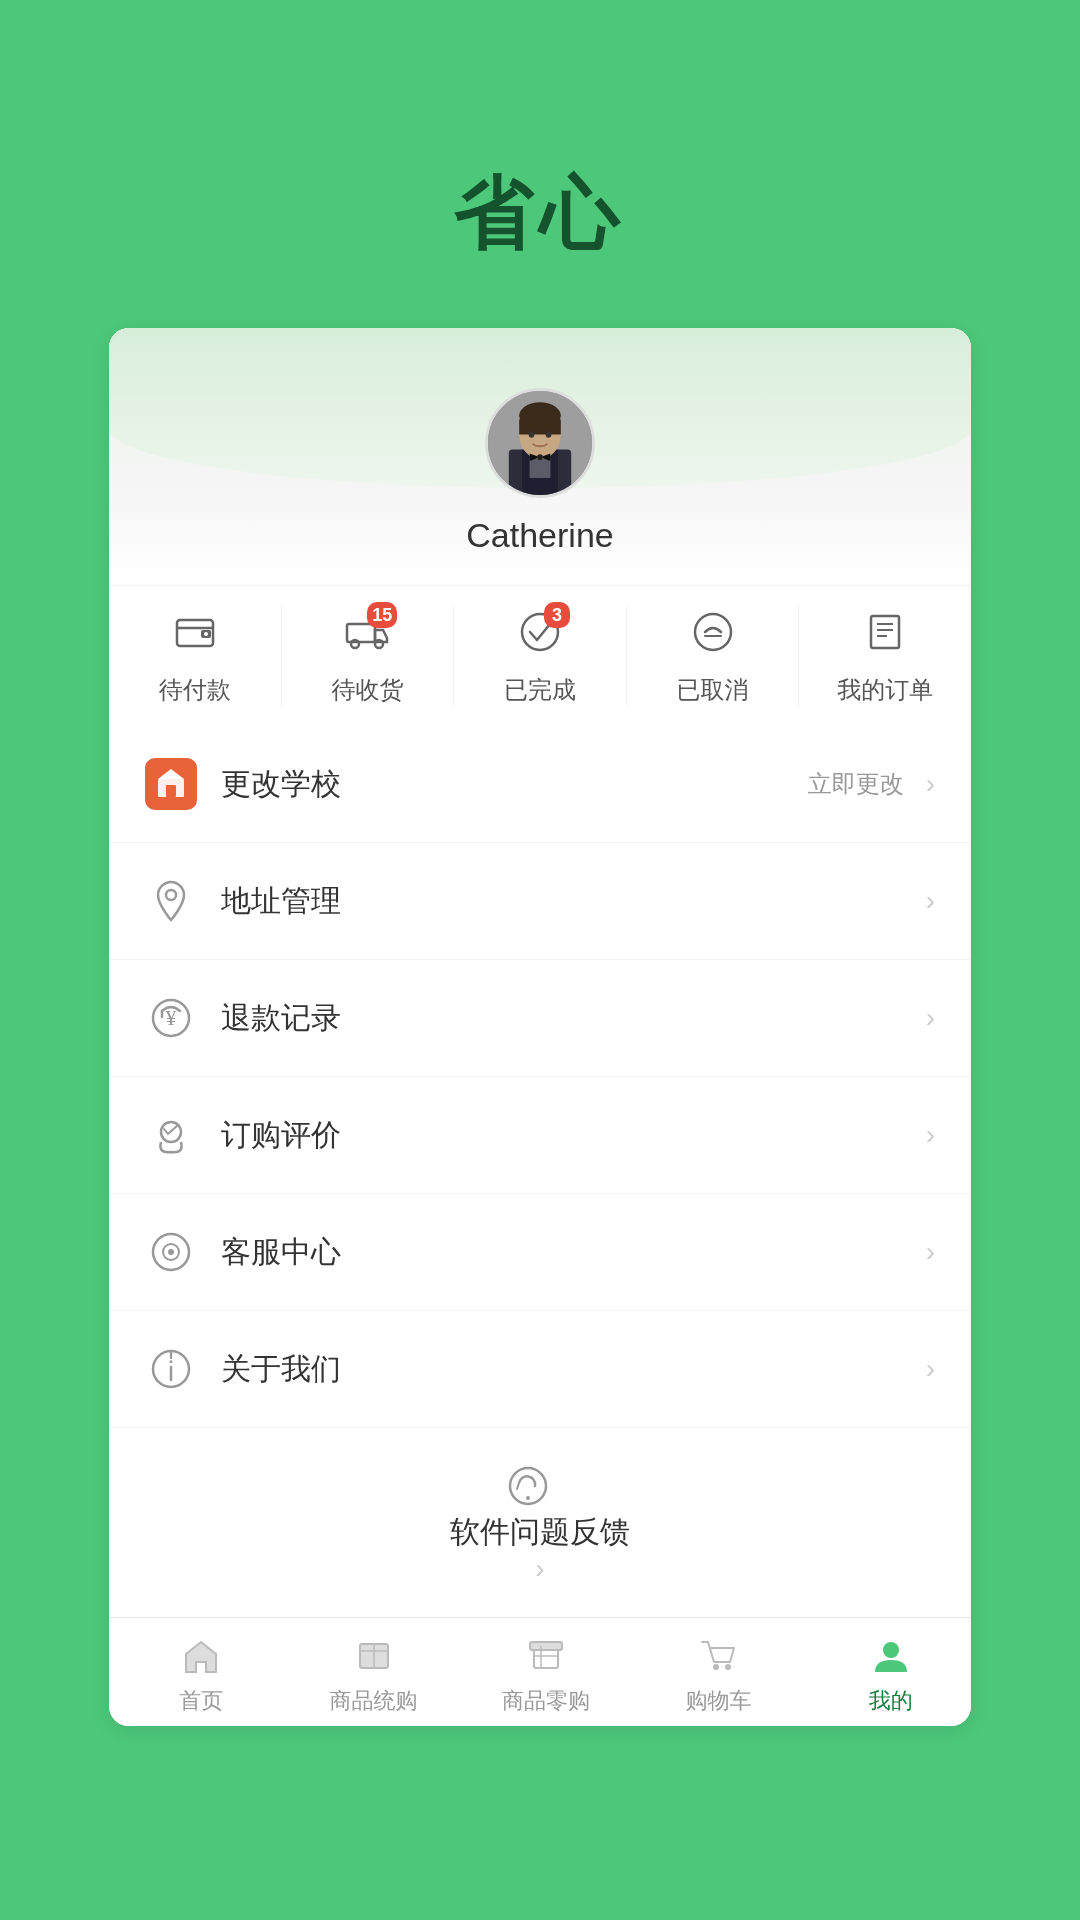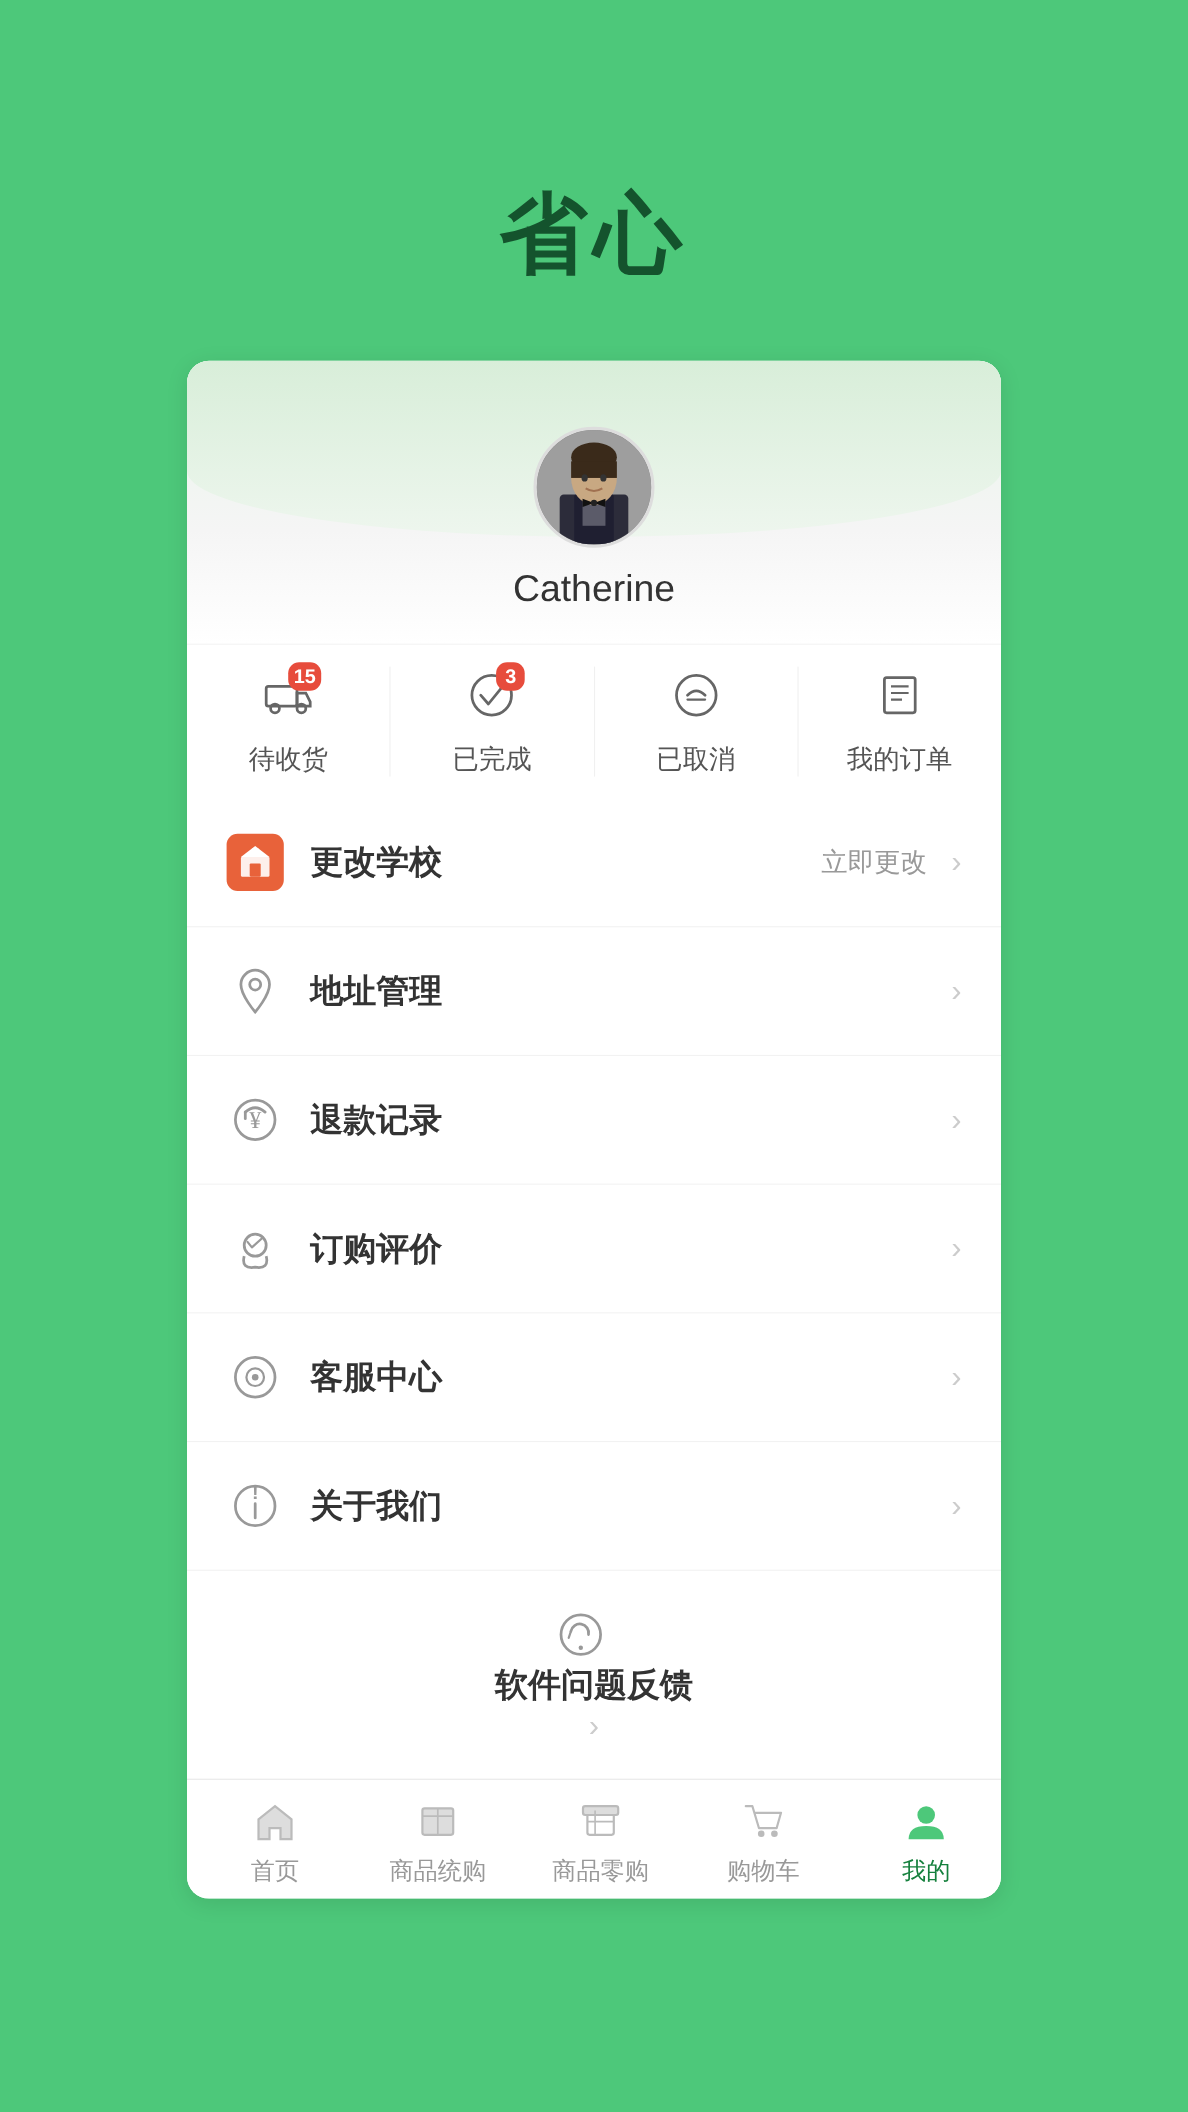--- a/index.html
+++ b/index.html
@@ -19,21 +19,21 @@
     .app-title {
       color: #14532d;
       font-size: 80px;
       font-weight: 600;
       margin-top: 160px;
       margin-bottom: 60px;
       letter-spacing: 6px;
     }
 
     .card {
-      width: 740px;
+      width: 862px;
       background: white;
       border-radius: 20px;
       overflow: hidden;
       box-shadow: 0 4px 20px rgba(0,0,0,0.1);
     }
 
     
     .profile-header {
       background: linear-gradient(180deg, #e8f5e9 0%, #f5f5f5 60%, white 100%);
       display: flex;
@@ -183,21 +183,20 @@
 
     .menu-icon.orange svg {
       width: 34px;
       height: 34px;
     }
 
     .menu-text {
       font-size: 30px;
       color: #333;
       flex: 1;
-      font-weight: bold;
     }
 
     .menu-action {
       font-size: 24px;
       color: #999;
       display: flex;
       align-items: center;
       gap: 22px;
     }
 
@@ -282,20 +281,31 @@
           <polygon points="66,66 55,70 66,74" fill="#111"></polygon>
           <circle cx="55" cy="70" r="3" fill="#222"></circle>
         </svg>
       </div>
     </div>
     <div class="username">Catherine</div>
   </div>
 
   <div class="order-tabs">
 
+    <div class="order-tab">
+      <div class="tab-icon">
+        <svg viewBox="0 0 44 44" xmlns="http://www.w3.org/2000/svg">
+          <rect x="4" y="10" width="36" height="26" rx="3" stroke="#666" stroke-width="2.5" fill="none"></rect>
+          <path d="M4 18h36" stroke="#666" stroke-width="2.5"></path>
+          <rect x="28" y="20" width="10" height="8" rx="2" fill="#666"></rect>
+          <circle cx="33" cy="24" r="2" fill="white"></circle>
+        </svg>
+      </div>
+      <span class="tab-label">待付款</span>
+    </div>
 
     <div class="order-tab">
       <div class="tab-icon">
         <svg viewBox="0 0 44 44" xmlns="http://www.w3.org/2000/svg">
           <rect x="2" y="14" width="28" height="18" rx="2" stroke="#666" stroke-width="2.5" fill="none"></rect>
           <path d="M30 20h8l4 8v4h-12V20z" stroke="#666" stroke-width="2.5" fill="none"></path>
           <circle cx="10" cy="34" r="4" stroke="#666" stroke-width="2.5" fill="none"></circle>
           <circle cx="34" cy="34" r="4" stroke="#666" stroke-width="2.5" fill="none"></circle>
         </svg>
         <div class="badge">15</div>

